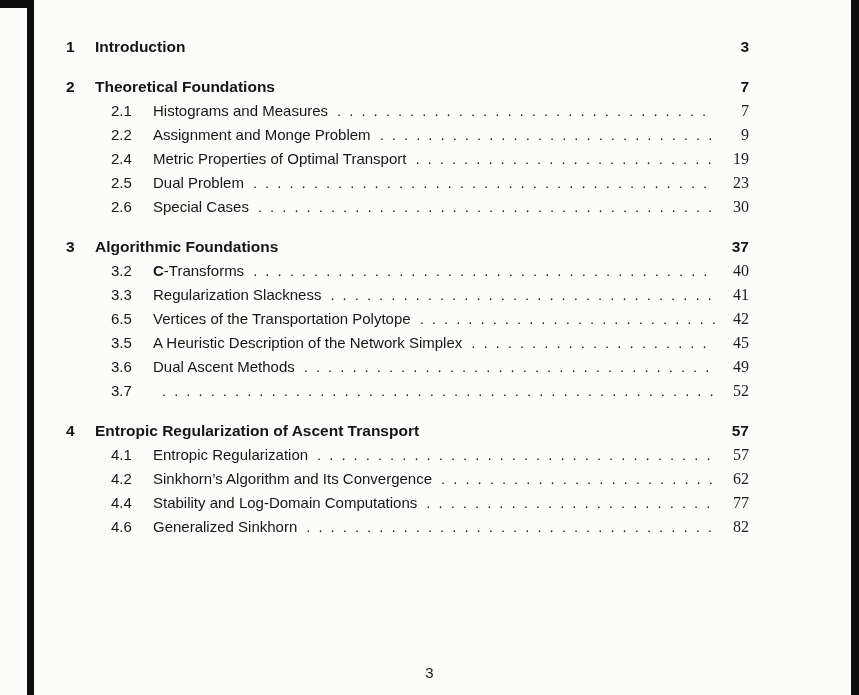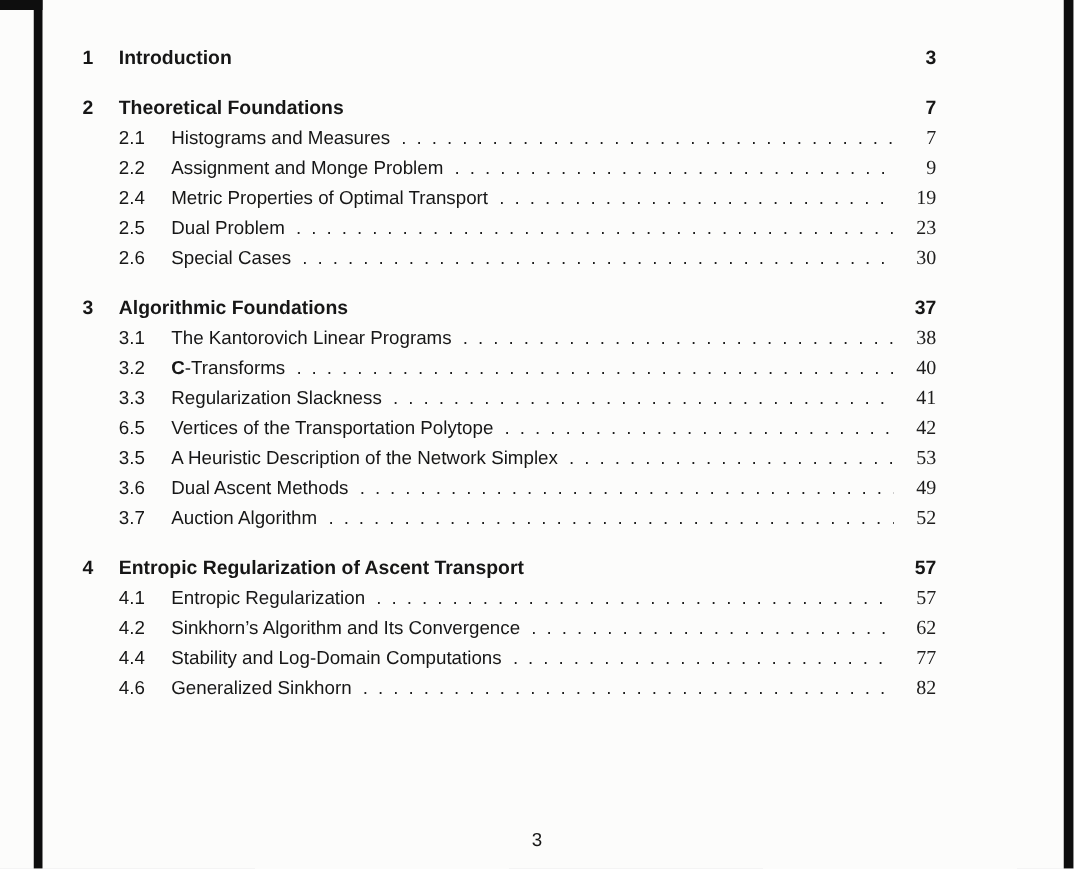--- a/index.html
+++ b/index.html
@@ -34,21 +34,21 @@
 
   .row {
     display: flex;
     align-items: baseline;
     line-height: 24px;
     font-size: 15px;
     white-space: nowrap;
   }
 
   .chapter-row { font-weight: 700; font-size: 15.5px; cursor: pointer; }
-  .section-row { margin-left: 29px; cursor: pointer; justify-content: flex-end; }
+  .section-row { margin-left: 45px; cursor: pointer; justify-content: flex-end; }
 
   .ch-num  { flex: none; width: 29px; }
   .sec-num { flex: none; width: 42px; }
 
   .ch-title, .sec-title { flex: none; }
 
   .spacer { flex: 1 1 0; min-width: 0; }
 
   .leader {
     flex: 1 1 0;
@@ -157,26 +157,20 @@
   </section>
 
   <section class="chapter">
     <div class="row chapter-row">
       <span class="ch-num">3</span>
       <span class="ch-title">Algorithmic Foundations</span>
       <span class="spacer"></span>
       <span class="ch-page">37</span>
     </div>
     <div class="sections">
-  <div class="row section-row">
-    <span class="sec-num">3.1</span>
-    <span class="sec-title">The Kantorovich Linear Programs</span>
-    <span class="leader"></span>
-    <span class="sec-page">38</span>
-  </div>
 
   <div class="row section-row">
     <span class="sec-num">3.2</span>
     <span class="sec-title"><b>C</b>-Transforms</span>
     <span class="leader"></span>
     <span class="sec-page">40</span>
   </div>
 
   <div class="row section-row">
     <span class="sec-num">3.3</span>
@@ -189,33 +183,32 @@
     <span class="sec-num">6.5</span>
     <span class="sec-title">Vertices of the Transportation Polytope</span>
     <span class="leader"></span>
     <span class="sec-page">42</span>
   </div>
 
   <div class="row section-row">
     <span class="sec-num">3.5</span>
     <span class="sec-title">A Heuristic Description of the Network Simplex</span>
     <span class="leader"></span>
-    <span class="sec-page">53</span>
+    <span class="sec-page">45</span>
   </div>
 
   <div class="row section-row">
     <span class="sec-num">3.6</span>
     <span class="sec-title">Dual Ascent Methods</span>
     <span class="leader"></span>
     <span class="sec-page">49</span>
   </div>
 
   <div class="row section-row">
     <span class="sec-num">3.7</span>
-    <span class="sec-title">Auction Algorithm</span>
     <span class="leader"></span>
     <span class="sec-page">52</span>
   </div>
 </div>
   </section>
 
   <section class="chapter">
     <div class="row chapter-row">
       <span class="ch-num">4</span>
       <span class="ch-title">Entropic Regularization of Ascent Transport</span>

